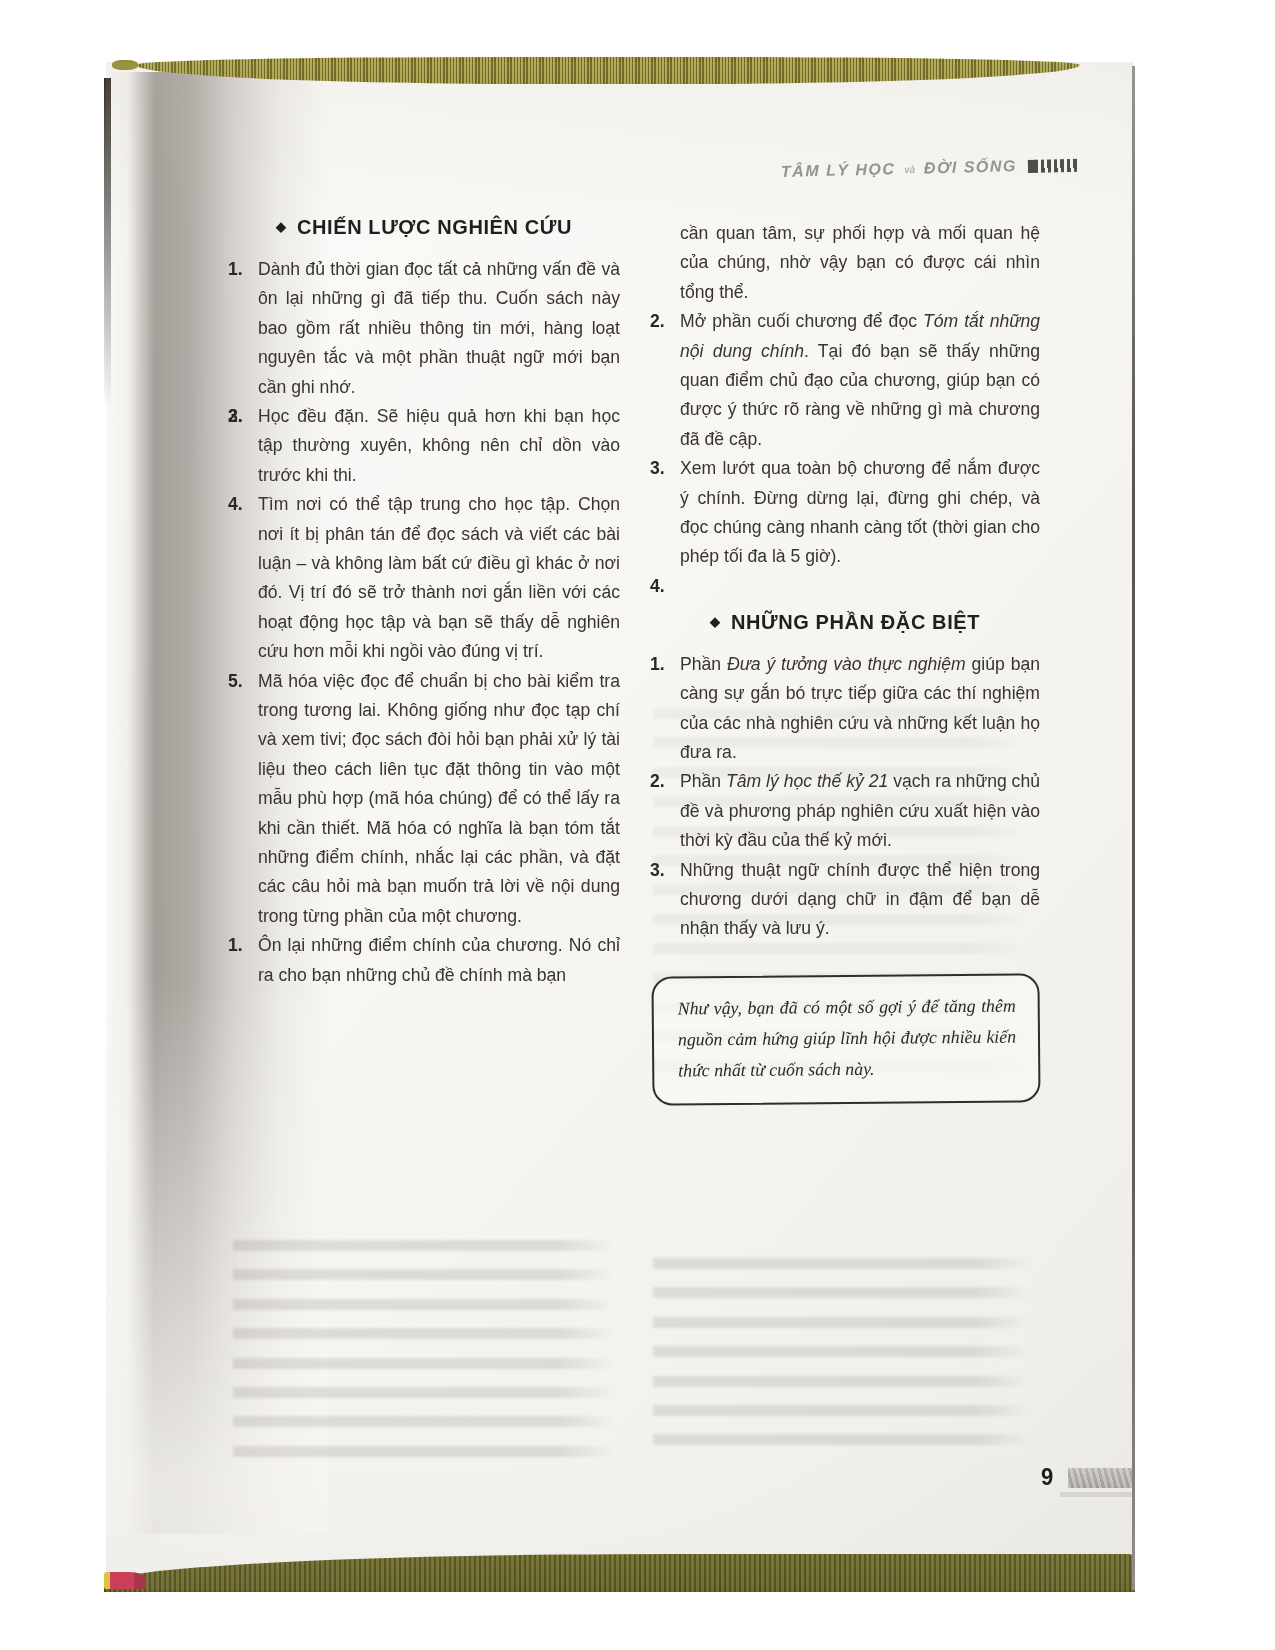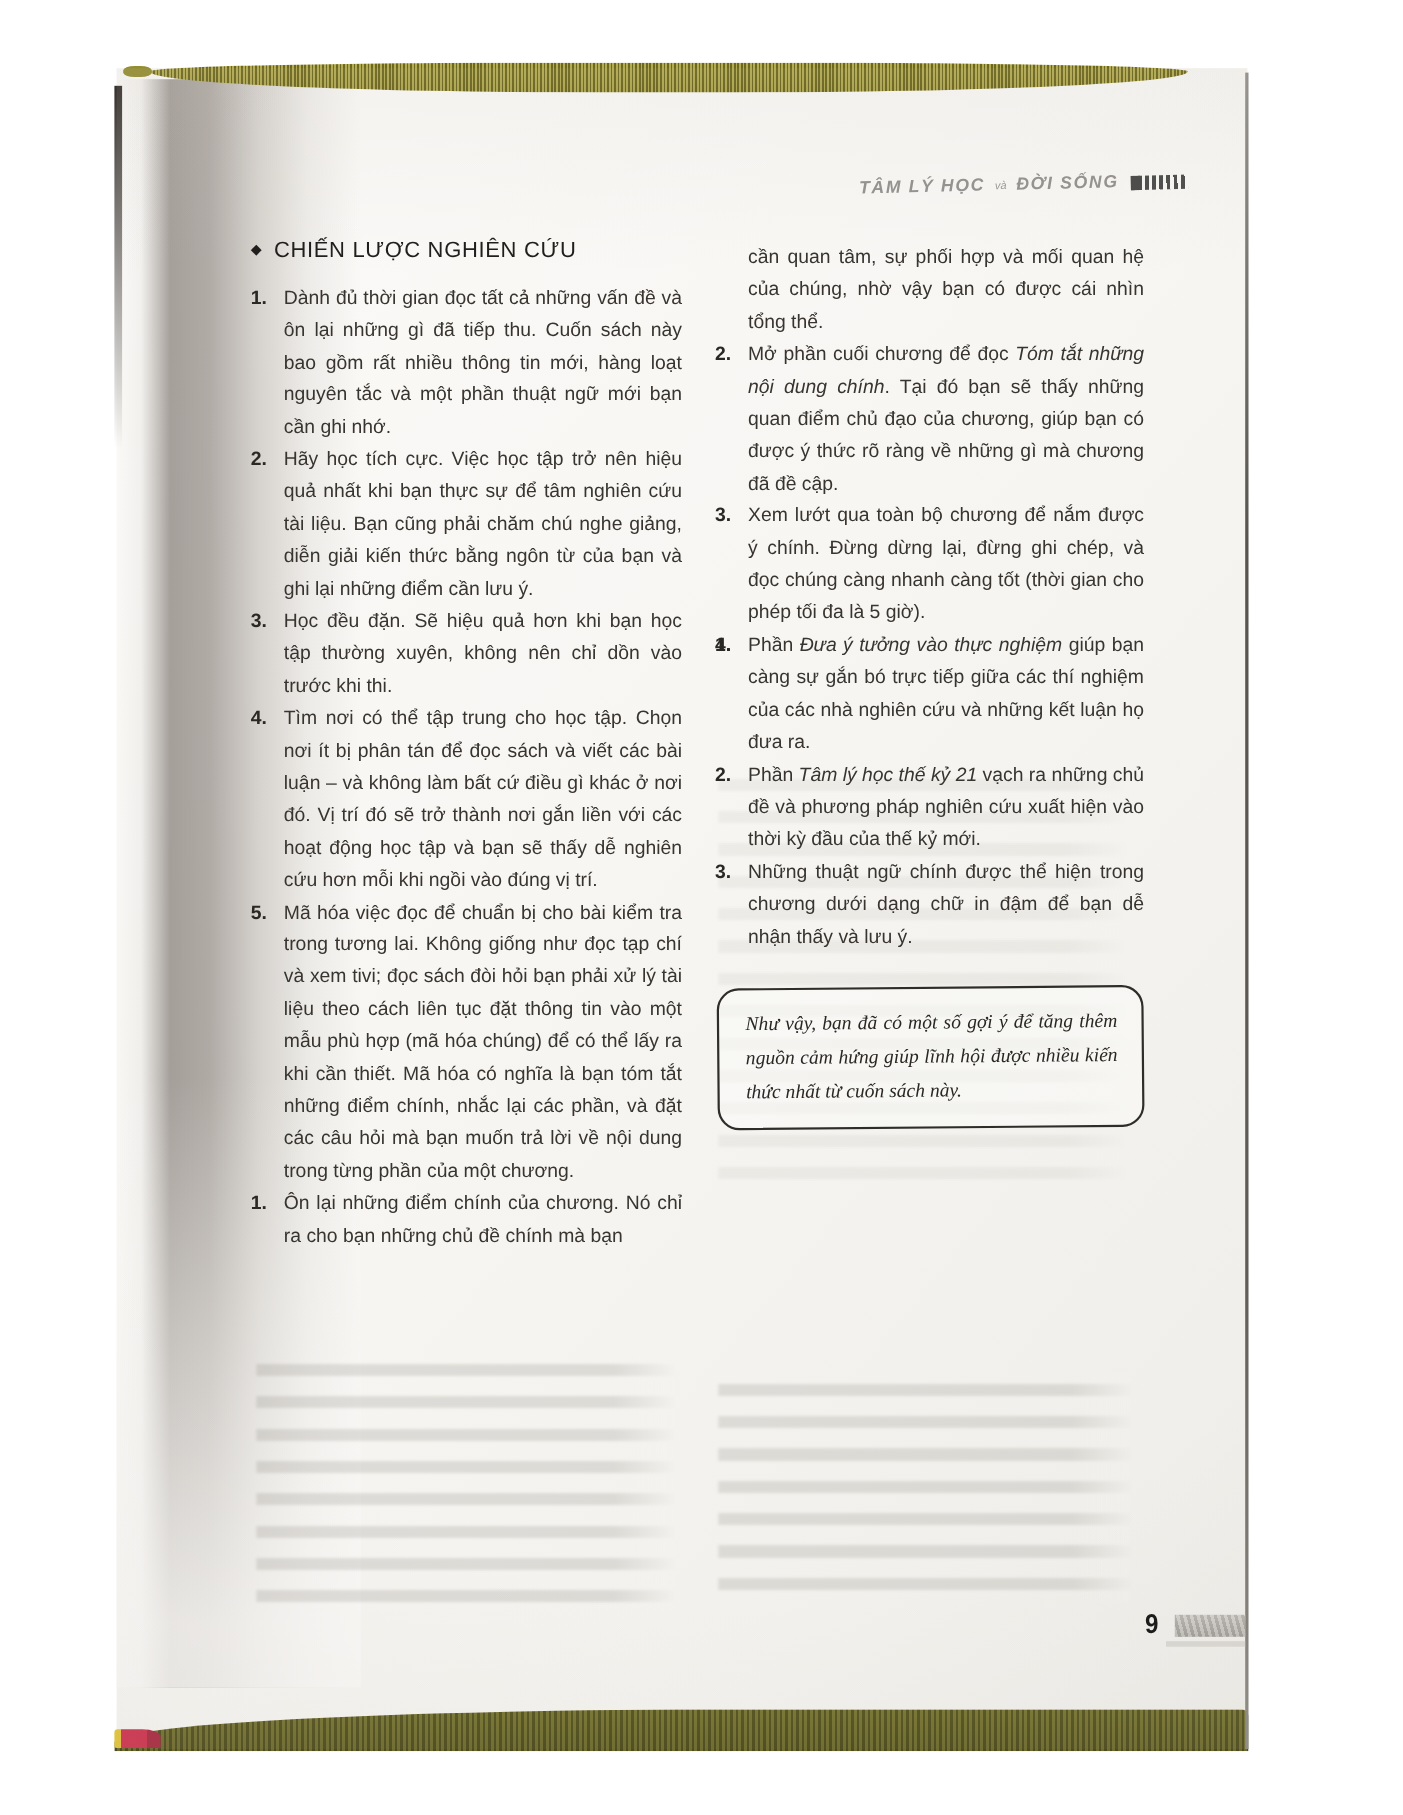--- a/index.html
+++ b/index.html
@@ -88,22 +88,22 @@
   }
   
   .col{
     position:absolute;z-index:2;
     font-size:17.6px;line-height:29.4px;color:#38342f;
     text-align:justify;
   }
   .col-left{left:228px;top:212px;width:392px;}
   .col-right{left:650px;top:219px;width:390px;}
   .section-h{
-    font-size:20px;font-weight:normal;color:#201f1d;letter-spacing:0.6px;
-    margin:0 0 13px 0;text-align:left;white-space:nowrap;
+    font-size:20px;font-weight:bold;color:#201f1d;letter-spacing:0.6px;
+    margin:0 0 13px 0;text-align:center;white-space:nowrap;
   }
   .section-h .diamond{font-size:13px;margin-right:11px;vertical-align:2.5px;letter-spacing:0;}
   .section-h.gap{margin-top:35px;}
   .li{position:relative;padding-left:30px;}
   .li .num{position:absolute;left:0;top:0;font-weight:bold;color:#2a2825;}
   .cont{padding-left:30px;margin:0 0 0 0;}
   .it{font-style:italic;}
   
   .note-box{
     margin-top:31px;margin-left:2px;
@@ -176,21 +176,20 @@
 <div class="col col-left">
   <div class="section-h">
     <span class="diamond">◆</span><span>CHIẾN LƯỢC NGHIÊN CỨU</span>
   </div>
   <div class="li">
     <span class="num">1.</span>
     <span>Dành đủ thời gian đọc tất cả những vấn đề và ôn lại những gì đã tiếp thu. Cuốn sách này bao gồm rất nhiều thông tin mới, hàng loạt nguyên tắc và một phần thuật ngữ mới bạn cần ghi nhớ.</span>
   </div>
   <div class="li">
     <span class="num">2.</span>
-    <span>Hãy học tích cực. Việc học tập trở nên hiệu quả nhất khi bạn thực sự để tâm nghiên cứu tài liệu. Bạn cũng phải chăm chú nghe giảng, diễn giải kiến thức bằng ngôn từ của bạn và ghi lại những điểm cần lưu ý.</span>
   </div>
   <div class="li">
     <span class="num">3.</span>
     <span>Học đều đặn. Sẽ hiệu quả hơn khi bạn học tập thường xuyên, không nên chỉ dồn vào trước khi thi.</span>
   </div>
   <div class="li">
     <span class="num">4.</span>
     <span>Tìm nơi có thể tập trung cho học tập. Chọn nơi ít bị phân tán để đọc sách và viết các bài luận – và không làm bất cứ điều gì khác ở nơi đó. Vị trí đó sẽ trở thành nơi gắn liền với các hoạt động học tập và bạn sẽ thấy dễ nghiên cứu hơn mỗi khi ngồi vào đúng vị trí.</span>
   </div>
   <div class="li">
@@ -211,20 +210,23 @@
     <span>Mở phần cuối chương để đọc </span><span class="it">Tóm tắt những nội dung chính</span><span>. Tại đó bạn sẽ thấy những quan điểm chủ đạo của chương, giúp bạn có được ý thức rõ ràng về những gì mà chương đã đề cập.</span>
   </div>
   <div class="li">
     <span class="num">3.</span>
     <span>Xem lướt qua toàn bộ chương để nắm được ý chính. Đừng dừng lại, đừng ghi chép, và đọc chúng càng nhanh càng tốt (thời gian cho phép tối đa là 5 giờ).</span>
   </div>
   <div class="li">
     <span class="num">4.</span>
   </div>
 
+  <div class="section-h gap">
+    <span class="diamond">◆</span><span>NHỮNG PHẦN ĐẶC BIỆT</span>
+  </div>
   <div class="li">
     <span class="num">1.</span>
     <span>Phần </span><span class="it">Đưa ý tưởng vào thực nghiệm</span><span> giúp bạn càng sự gắn bó trực tiếp giữa các thí nghiệm của các nhà nghiên cứu và những kết luận họ đưa ra.</span>
   </div>
   <div class="li">
     <span class="num">2.</span>
     <span>Phần </span><span class="it">Tâm lý học thế kỷ 21</span><span> vạch ra những chủ đề và phương pháp nghiên cứu xuất hiện vào thời kỳ đầu của thế kỷ mới.</span>
   </div>
   <div class="li">
     <span class="num">3.</span>

